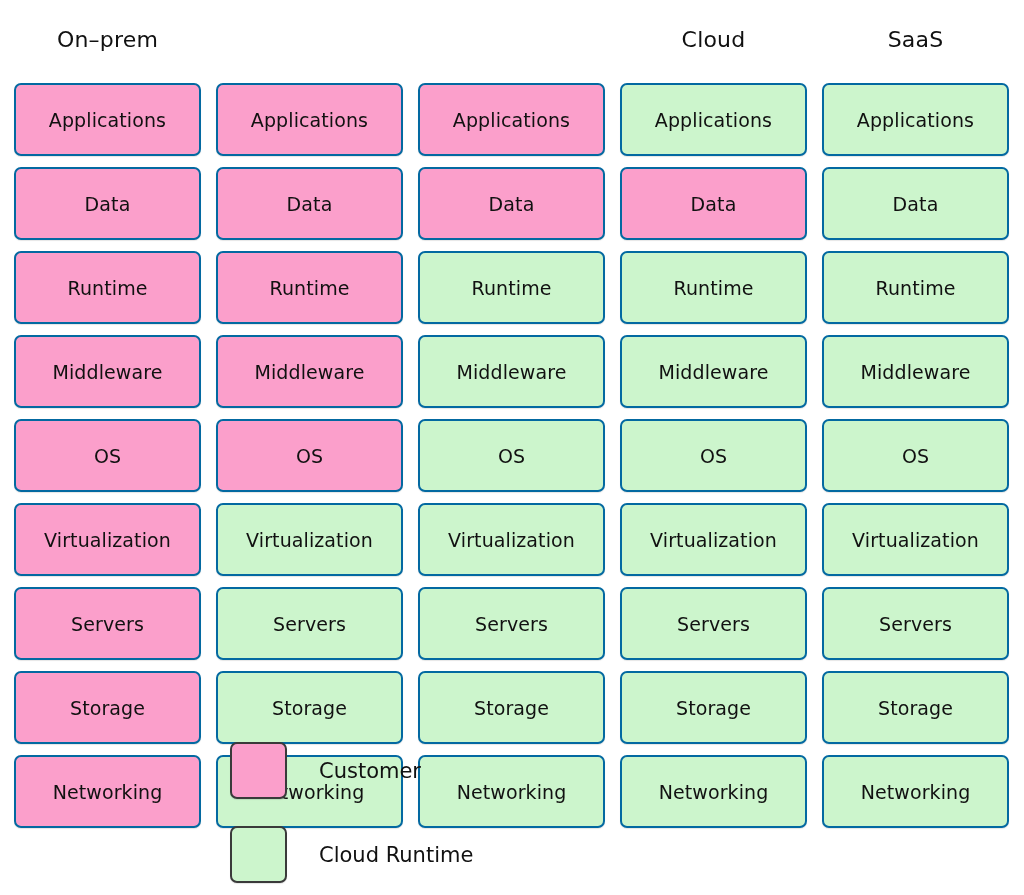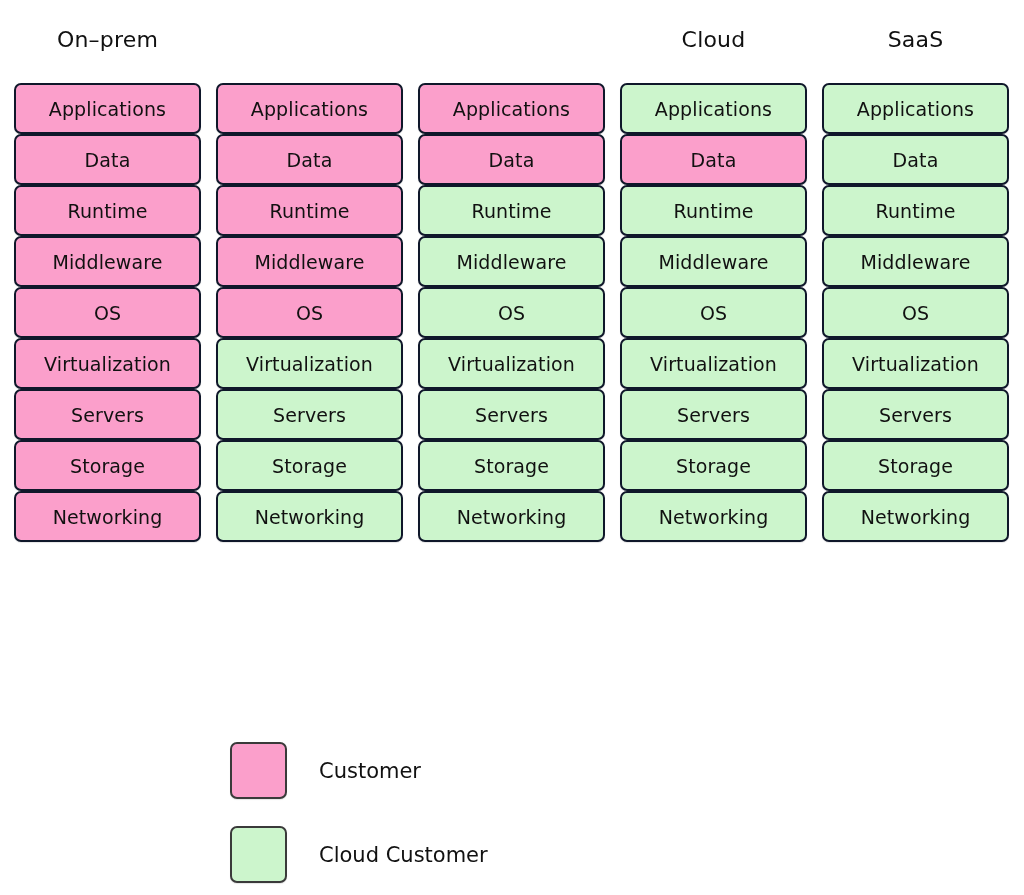--- a/index.html
+++ b/index.html
@@ -54,22 +54,23 @@
     height: 720px;
   }
   .layer-col {
     position: absolute;
     top: 83px;
     width: 187px;
   }
   .cell {
     box-sizing: border-box;
     width: 187px;
-    height: 51px;
-    border: 2px solid #0f172a;
+    height: 73px;
+    margin-bottom: 11px;
+    border: 2px solid #0369a1;
     border-radius: 7px;
     display: flex;
     align-items: center;
     justify-content: center;
     font-size: 19px;
     font-weight: 400;
     color: #111111;
     letter-spacing: 0.1px;
     white-space: nowrap;
     box-shadow: 0 1px 1px rgba(0,0,0,0.10);
@@ -187,17 +188,17 @@
       </div>
   </div>
 
   <div class="legend">
     <div class="legend-item first">
       <div class="legend-swatch customer"></div>
       <div class="legend-label">Customer</div>
     </div>
     <div class="legend-item second">
       <div class="legend-swatch provider"></div>
-      <div class="legend-label">Cloud Customer</div>
+      <div class="legend-label">Cloud Runtime</div>
     </div>
   </div>
 
 </div>
 
 </body></html>

